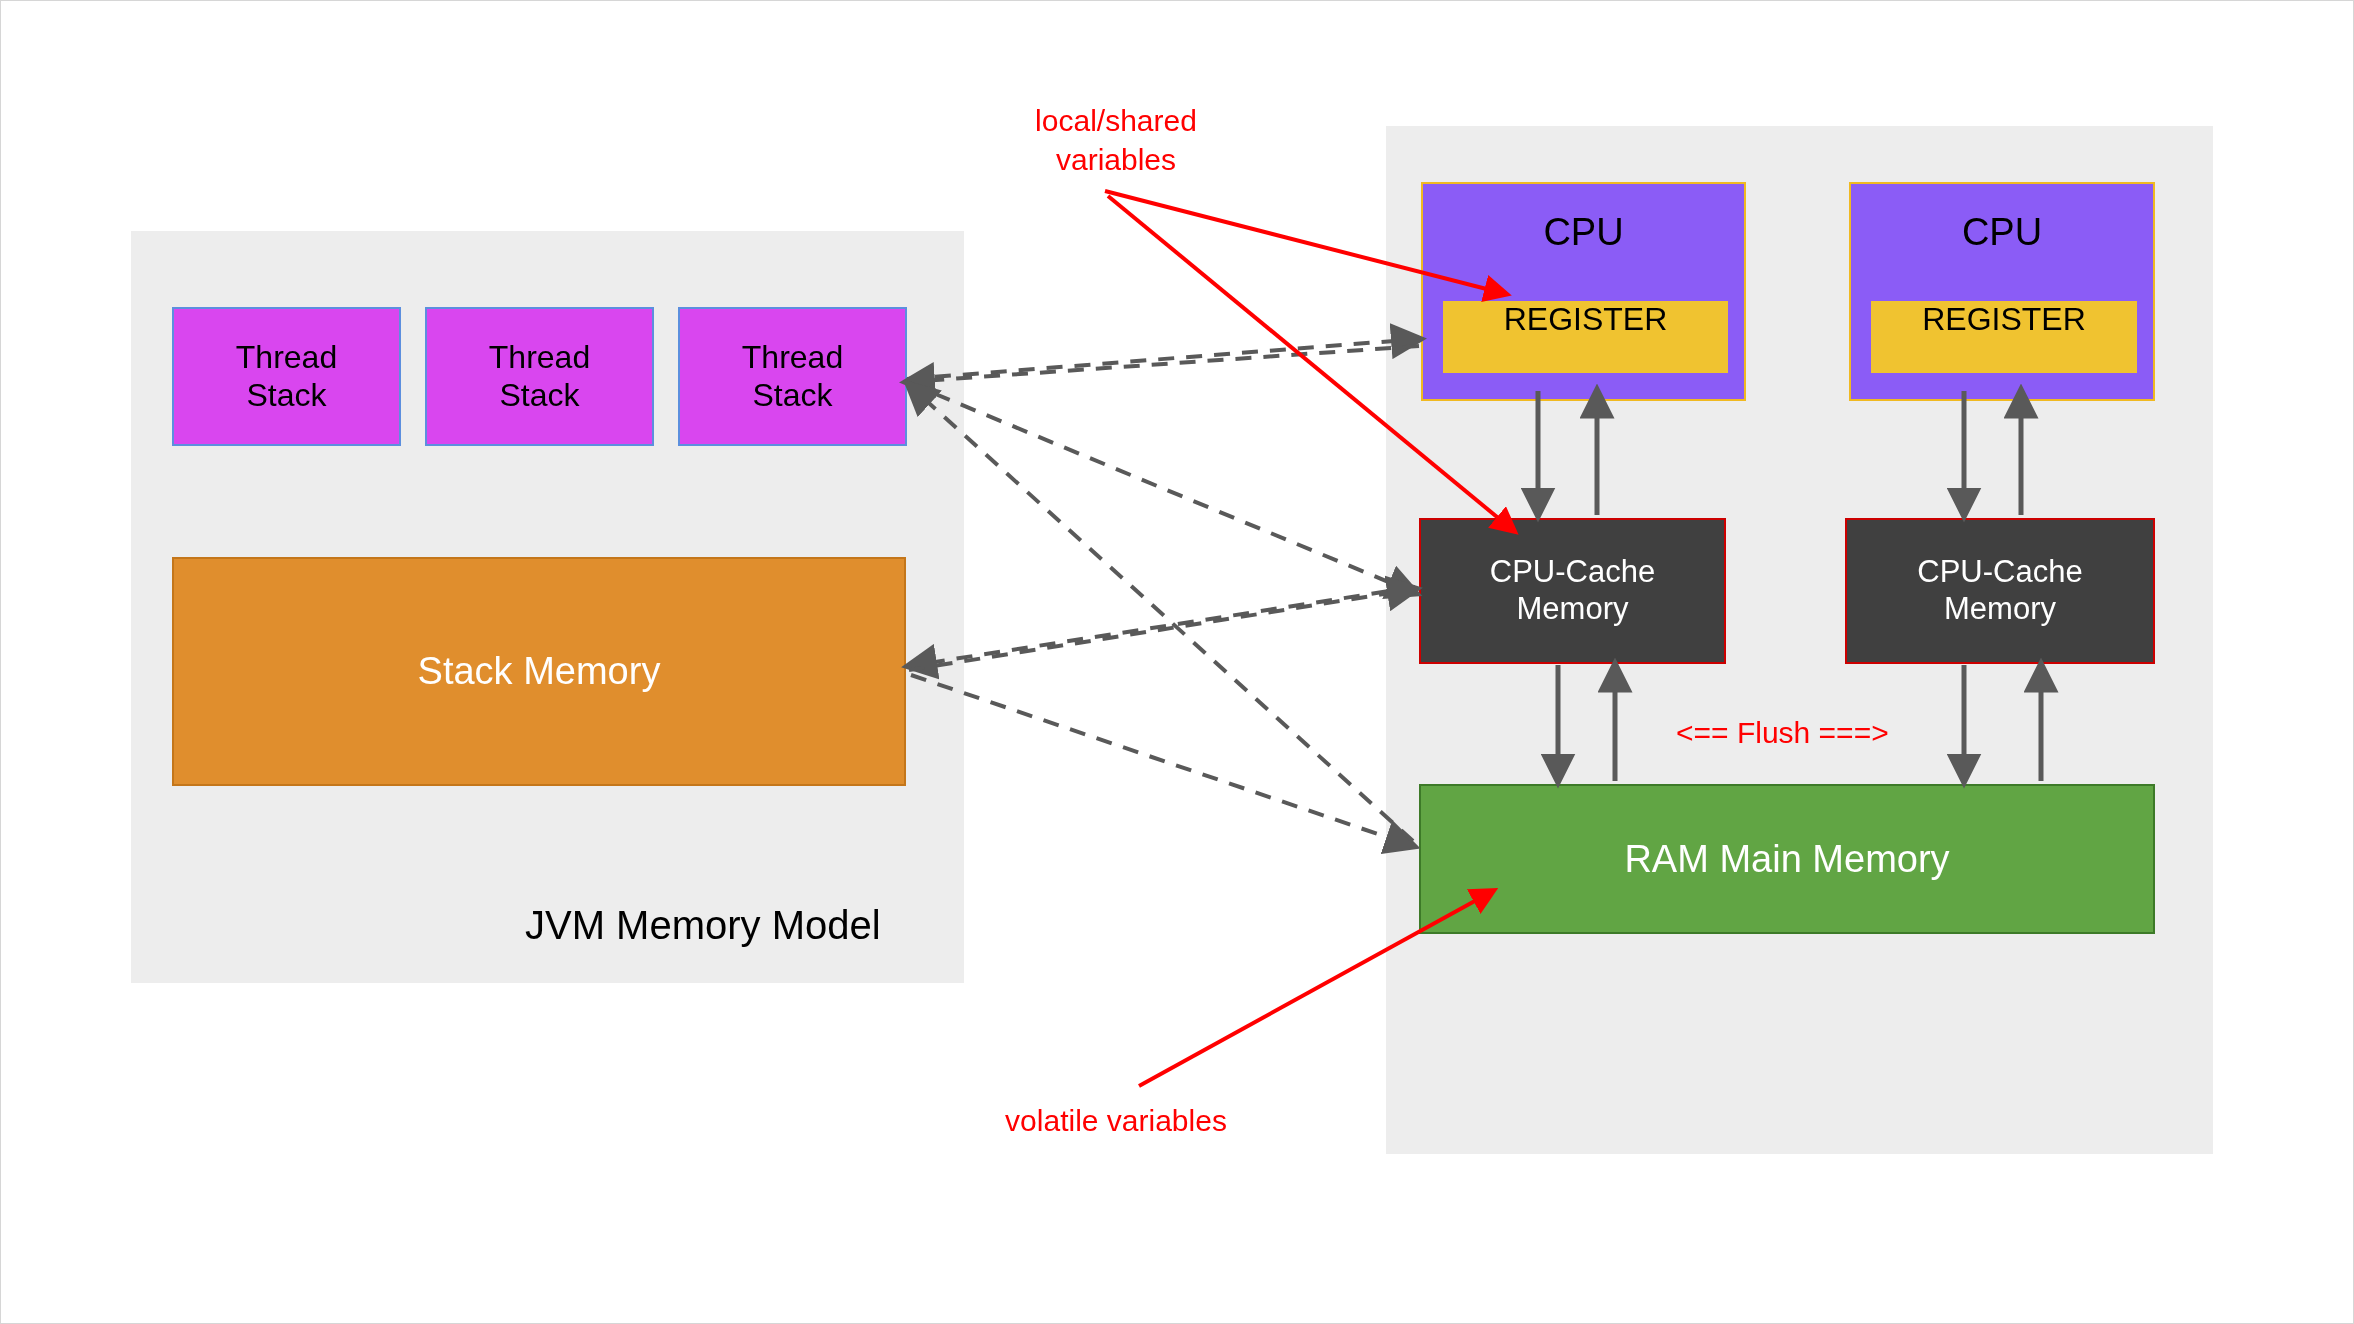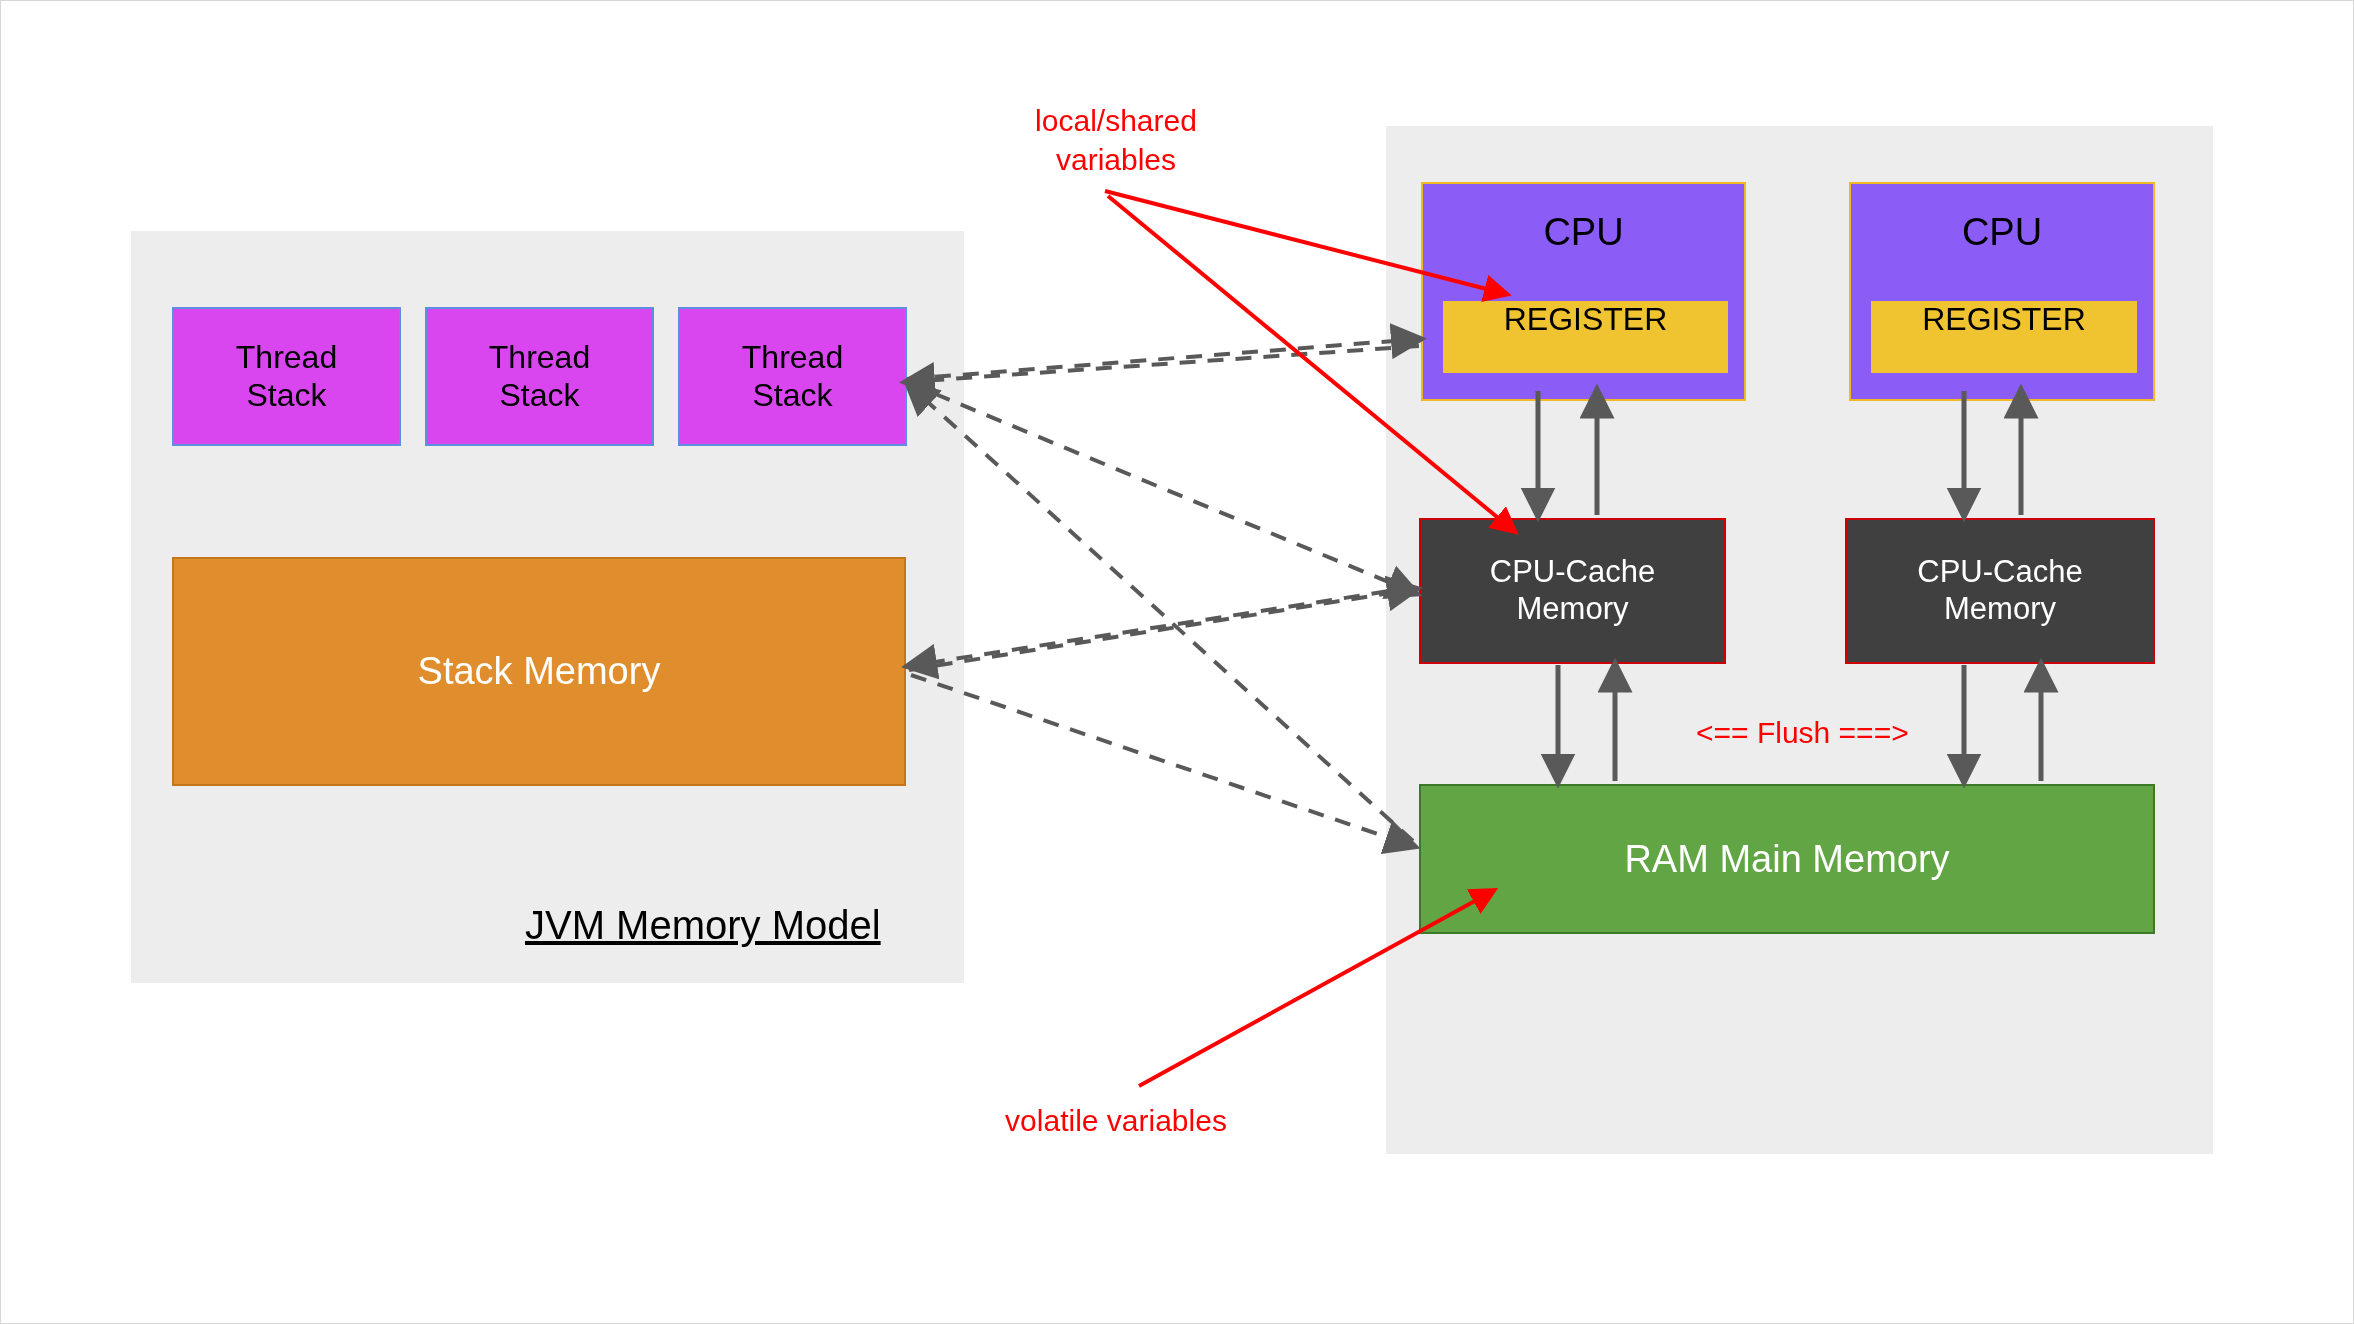--- a/index.html
+++ b/index.html
@@ -86,21 +86,20 @@
     font-size:30px;
     text-align:center;
     line-height:1.3;
     white-space:pre-line;
   }
   .flush-label{
     position:absolute;
     color:#ff0000;
     font-size:30px;
     white-space:nowrap;
-    margin-left:20px;
   }
   svg.overlay{
     position:absolute;
     left:0;top:0;
     width:2354px;height:1324px;
     pointer-events:none;
   }
 </style>
 </head>
 <body>
@@ -120,21 +119,21 @@
   </div>
   <div class="box thread-box" style="left:677px;top:306px;width:229px;height:139px;">
     <span style="white-space:pre-line;">Thread
 Stack</span>
   </div>
 
   <div class="box heap-box" style="left:171px;top:556px;width:734px;height:229px;">
     <span>Stack Memory</span>
   </div>
 
-  <div class="panel-label" style="left:524px;top:902px;text-decoration:underline;">JVM Memory Model</div>
+  <div class="panel-label" style="left:524px;top:902px;">JVM Memory Model</div>
 
   <div class="panel" style="left:1385px;top:125px;width:827px;height:1028px;">
   </div>
 
   <div class="box cpu-box" style="left:1420px;top:181px;width:325px;height:219px;">
     <div class="cpu-title">CPU</div>
     <div class="register-box" style="left:20px;top:117px;width:285px;height:72px;">
       <span>REGISTER</span>
     </div>
   </div>

